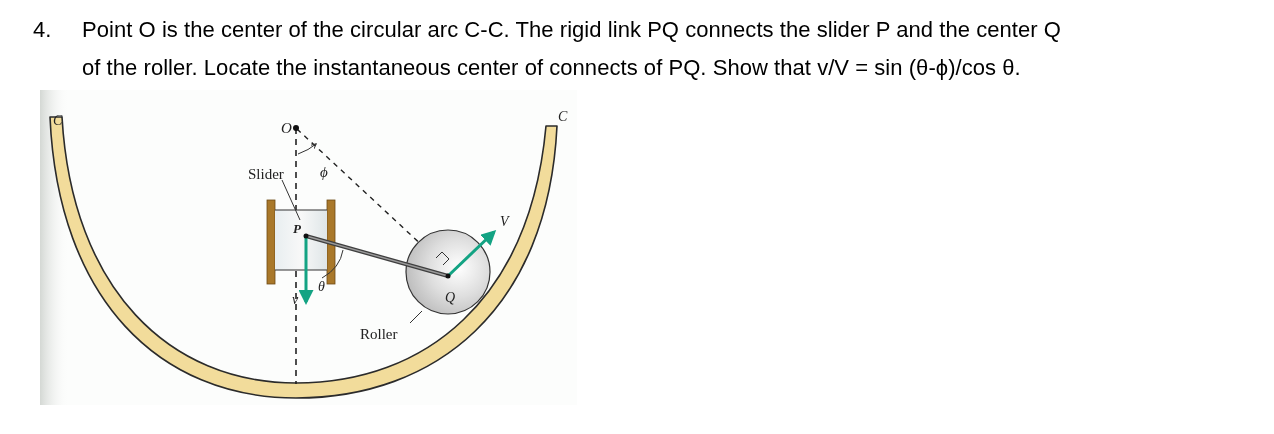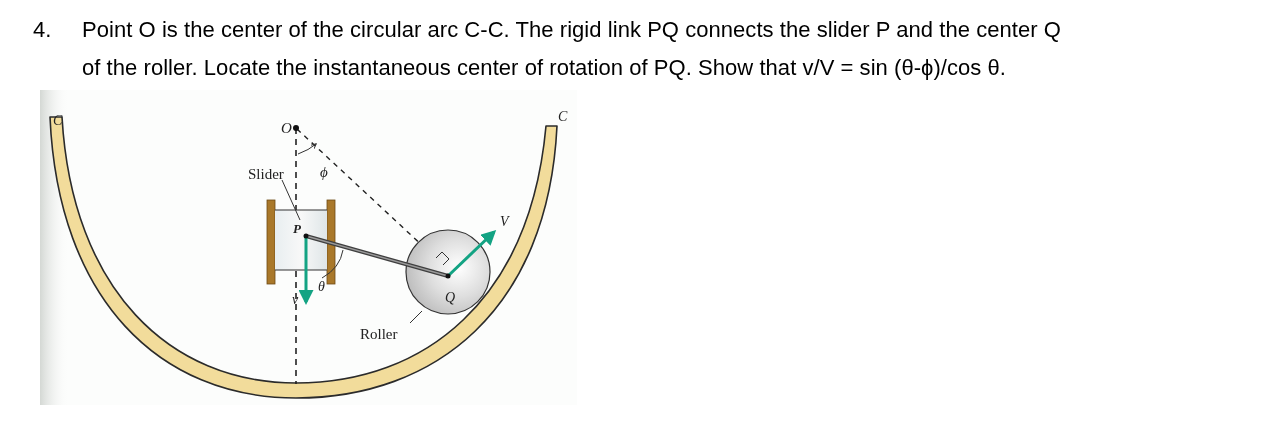--- a/index.html
+++ b/index.html
@@ -13,21 +13,21 @@
   .figure { position: absolute; left: 40px; top: 90px; width: 537px; height: 315px; }
   .figure svg { position: absolute; left: 0; top: 0; }
   .lbl { font-family: "Liberation Serif", "DejaVu Serif", serif; }
 </style>
 </head>
 <body>
 
 <div class="problem">
   <span class="num">4.</span>
   <span class="line line1">Point O is the center of the circular arc C-C. The rigid link PQ connects the slider P and the center Q</span>
-  <span class="line line2">of the roller. Locate the instantaneous center of rotation of PQ. Show that v/V = sin (θ-ϕ)/cos θ.</span>
+  <span class="line line2">of the roller. Locate the instantaneous center of connects of PQ. Show that v/V = sin (θ-ϕ)/cos θ.</span>
 </div>
 
 <div class="figure">
   <svg width="537" height="315" viewBox="40 90 537 315" xmlns="http://www.w3.org/2000/svg">
     <defs>
       <linearGradient id="edgeShade" x1="0" x2="1" y1="0" y2="0">
         <stop offset="0" stop-color="#d4d8d4"></stop>
         <stop offset="1" stop-color="#ffffff" stop-opacity="0"></stop>
       </linearGradient>
       <radialGradient id="rollerGrad" cx="0.62" cy="0.45" r="0.7">

